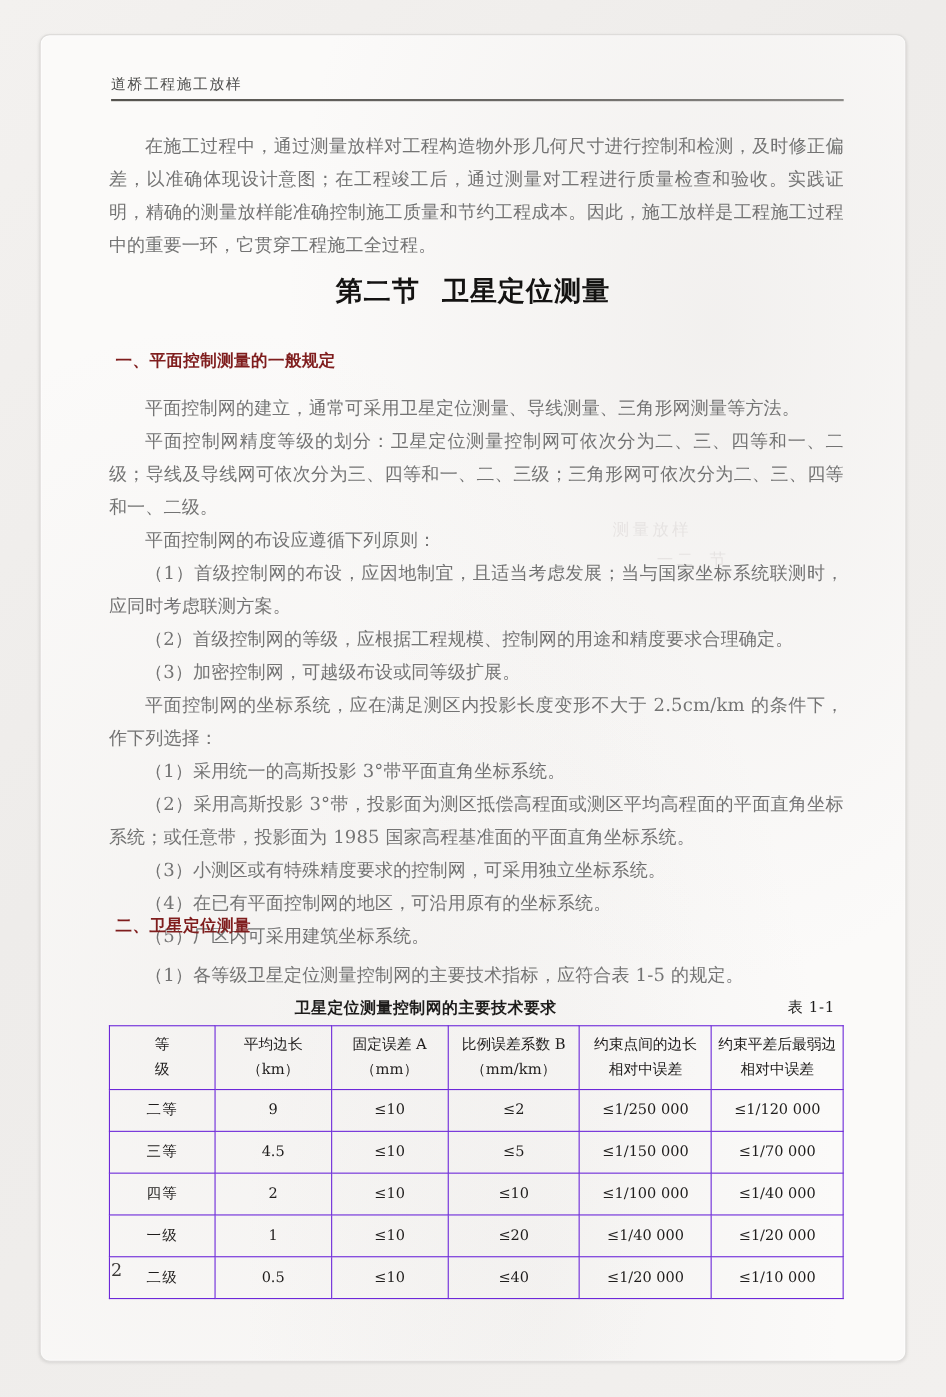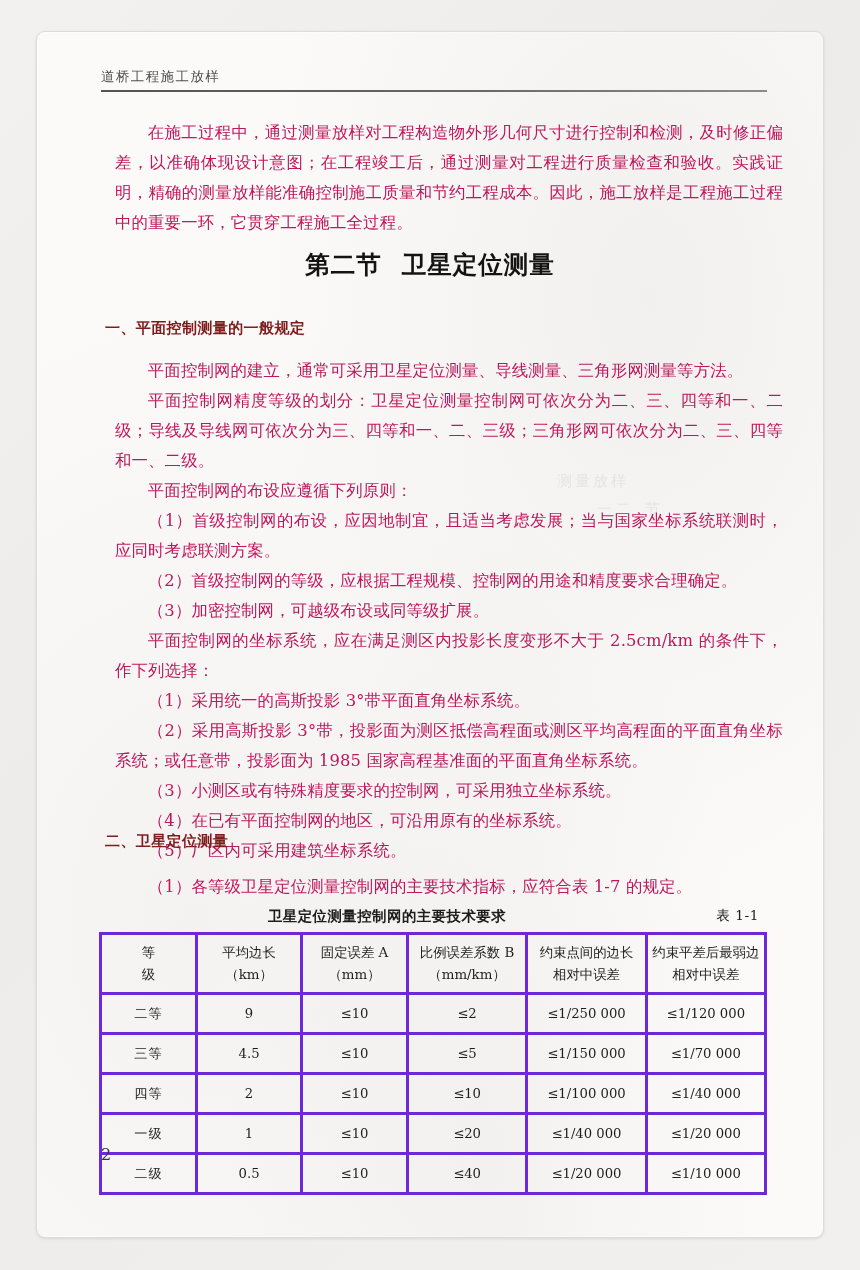--- a/index.html
+++ b/index.html
@@ -71,27 +71,26 @@
     margin-top: 4px;
     height: 1.6px;
     background: linear-gradient(90deg, #55534f 0%, #6a6865 55%, #8d8b88 100%);
   }
 
   
   .body-text {
     position: absolute;
     left: 62px;
     width: 668px;
-    color: #be185d;
+    color: #737373;
     font-size: 16.4px;
     line-height: 30px;
     text-align: justify;
     text-justify: inter-ideograph;
     letter-spacing: 0.15px;
-    margin-left: 16px;
   }
   .body-text p {
     margin: 0;
     text-indent: 2em;
   }
 
   
   .sec-title {
     position: absolute;
     left: 0;
@@ -149,21 +148,21 @@
     width: 668px;
   }
   table.spec {
     border-collapse: collapse;
     width: 668px;
     font-family: "DejaVu Serif", "Liberation Serif", serif;
     color: #1f1d1c;
   }
   table.spec th,
   table.spec td {
-    border: 3px solid #6d28d9;
+    border: 1px solid #6d28d9;
     text-align: center;
     font-weight: normal;
     font-size: 13.2px;
     line-height: 22px;
     padding: 0;
     margin-top: 28px;
   }
   table.spec thead th {
     height: 57px;
     vertical-align: middle;
@@ -248,21 +247,21 @@
         <p>（1）采用统一的高斯投影 3°带平面直角坐标系统。</p>
         <p>（2）采用高斯投影 3°带，投影面为测区抵偿高程面或测区平均高程面的平面直角坐标系统；或任意带，投影面为 1985 国家高程基准面的平面直角坐标系统。</p>
         <p>（3）小测区或有特殊精度要求的控制网，可采用独立坐标系统。</p>
         <p>（4）在已有平面控制网的地区，可沿用原有的坐标系统。</p>
         <p>（5）厂区内可采用建筑坐标系统。</p>
       </div>
 
       <div class="sub-head" style="top:800px;text-align:right;">二、卫星定位测量</div>
 
       <div class="body-text" style="top:840px;">
-        <p>（1）各等级卫星定位测量控制网的主要技术指标，应符合表 1-7 的规定。</p>
+        <p>（1）各等级卫星定位测量控制网的主要技术指标，应符合表 1-5 的规定。</p>
       </div>
 
       <div class="tbl-caption" style="top:875px;">
         <span class="cap-main">卫星定位测量控制网的主要技术要求</span>
         <span class="cap-num">表 1-1</span>
       </div>
 
       <div class="tbl-wrap" style="top:900px;">
         <table class="spec">
           <colgroup>

